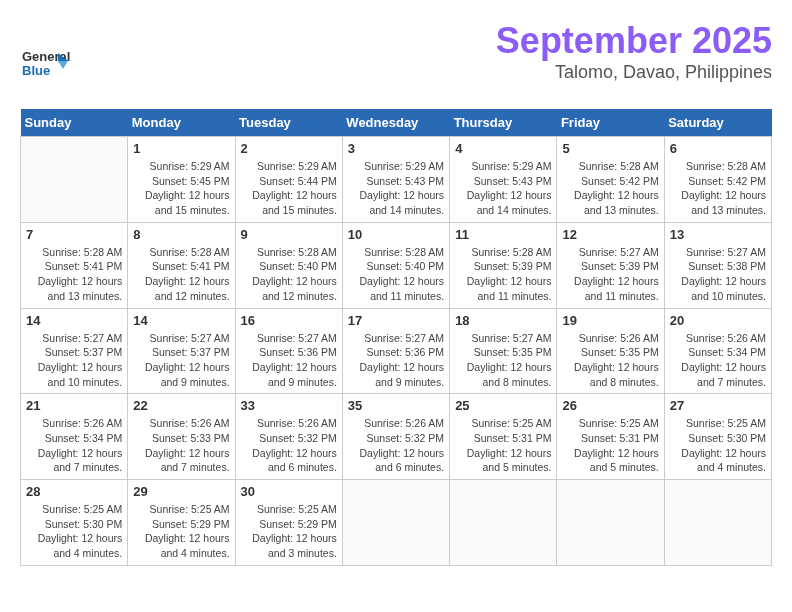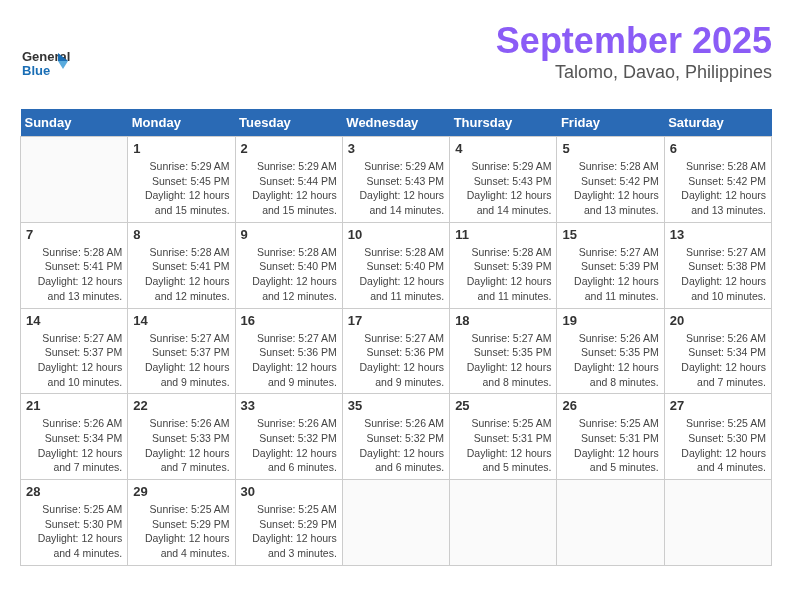--- a/index.html
+++ b/index.html
@@ -175,21 +175,21 @@
 and 11 minutes.</div>
         </td>
         <td>
           <span class="day-number">11</span>
           <div class="day-info" style="white-space: pre-line;">Sunrise: 5:28 AM
 Sunset: 5:39 PM
 Daylight: 12 hours
 and 11 minutes.</div>
         </td>
         <td>
-          <span class="day-number">15</span>
+          <span class="day-number">12</span>
           <div class="day-info" style="white-space: pre-line;">Sunrise: 5:27 AM
 Sunset: 5:39 PM
 Daylight: 12 hours
 and 11 minutes.</div>
         </td>
         <td>
           <span class="day-number">13</span>
           <div class="day-info" style="white-space: pre-line;">Sunrise: 5:27 AM
 Sunset: 5:38 PM
 Daylight: 12 hours

